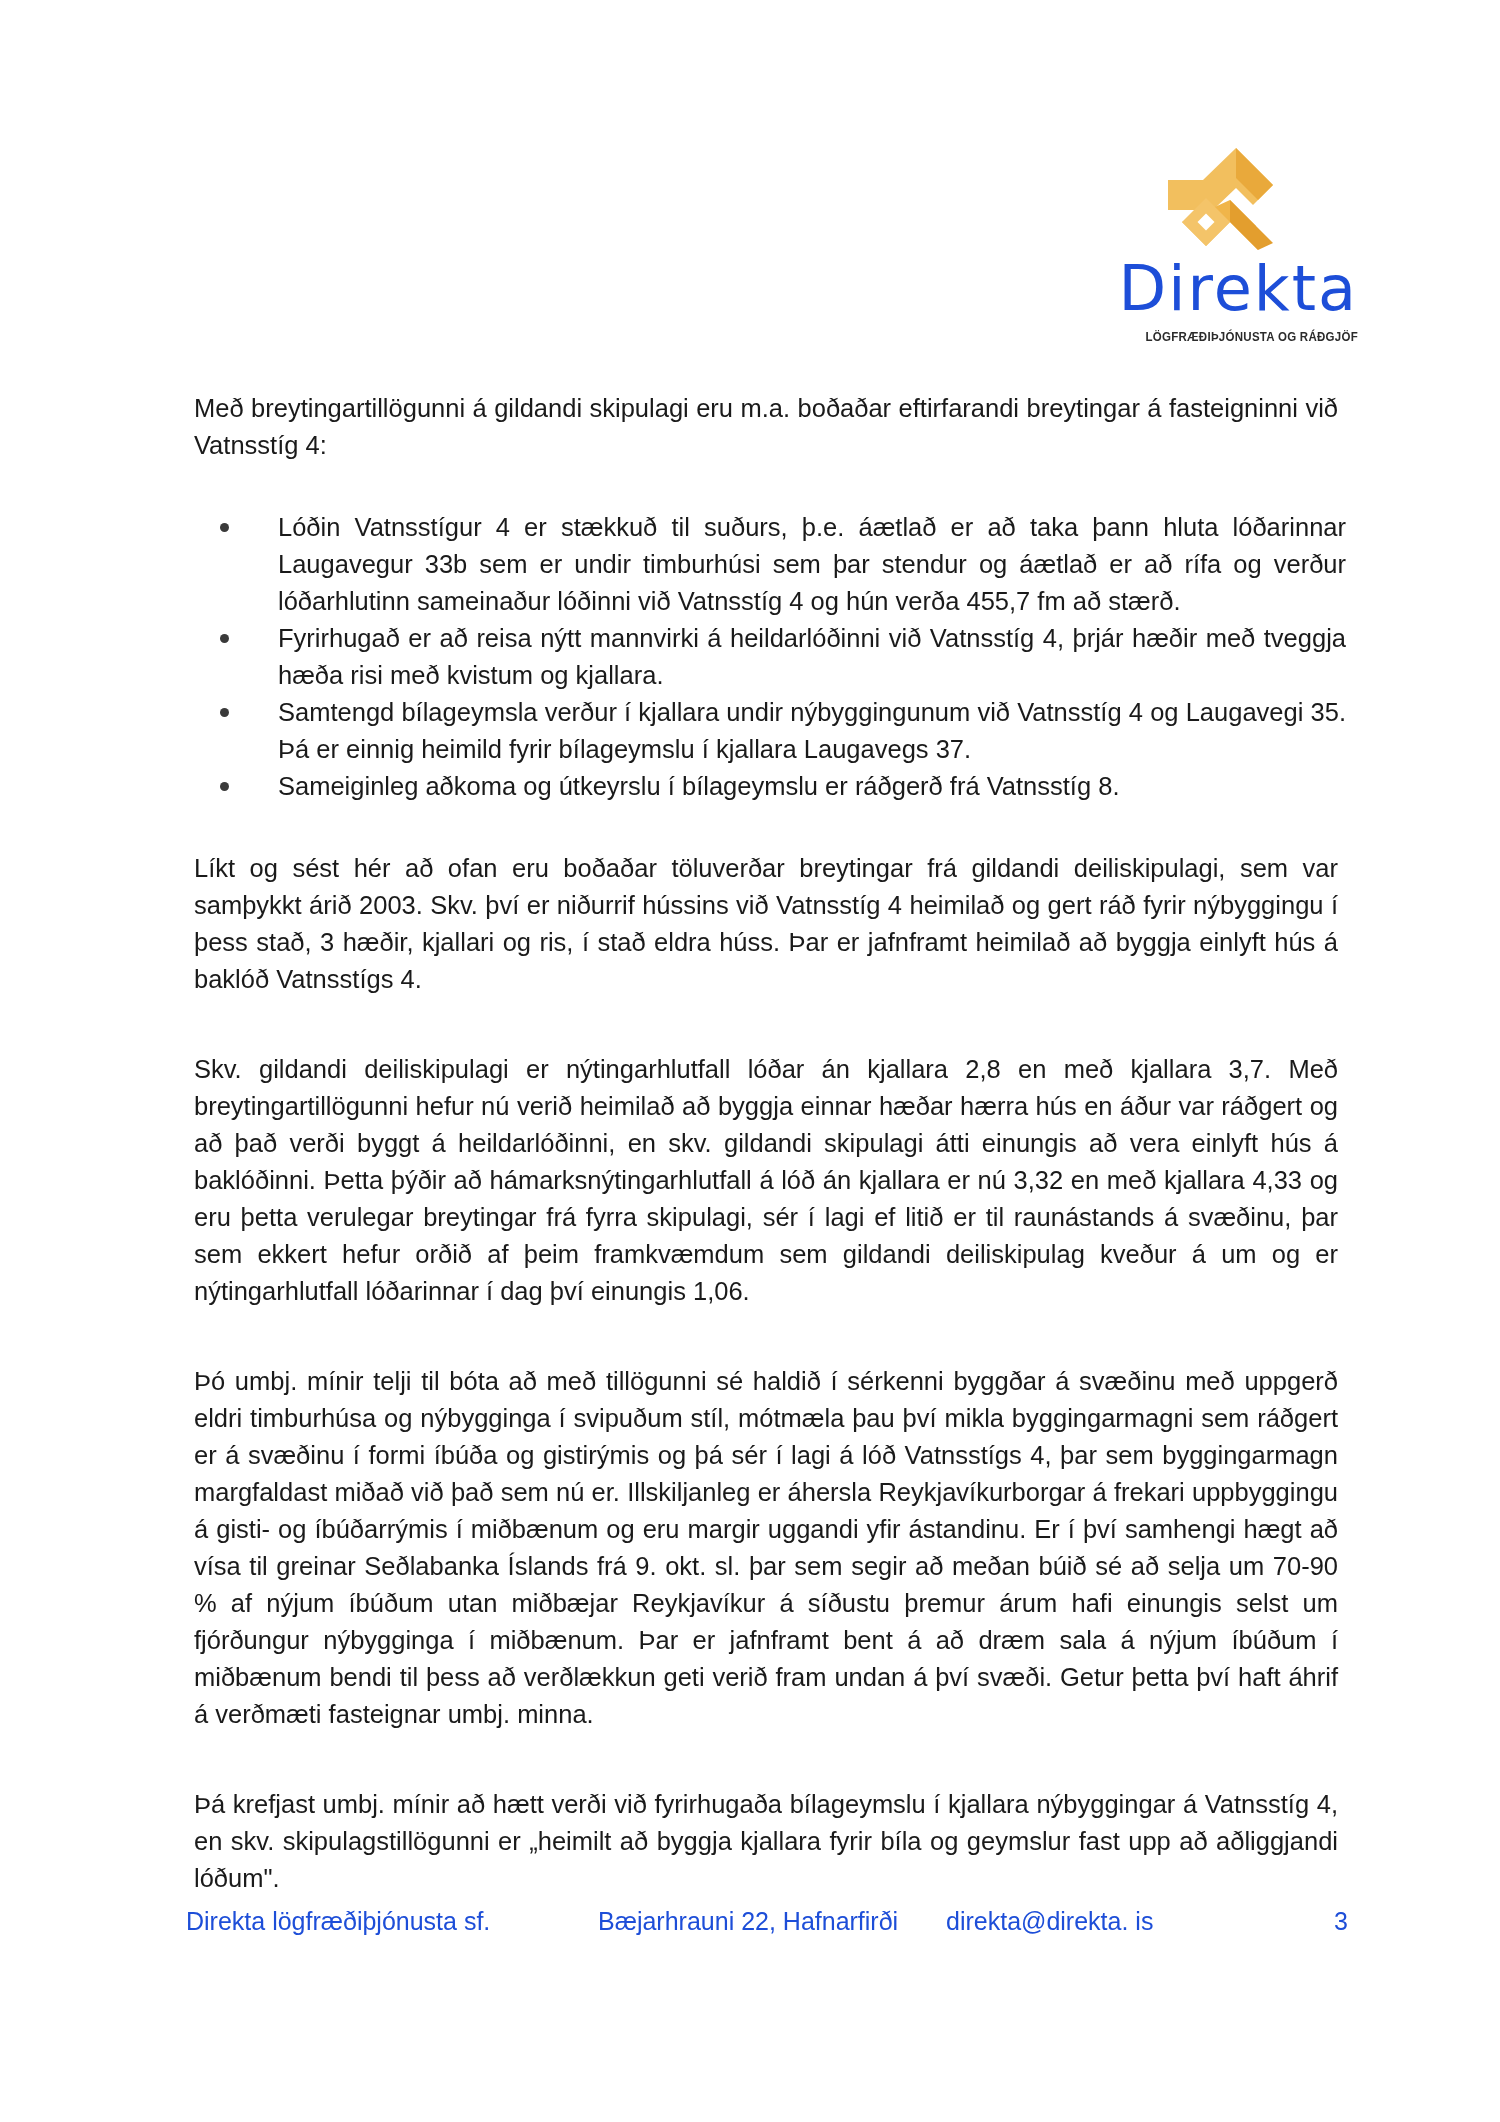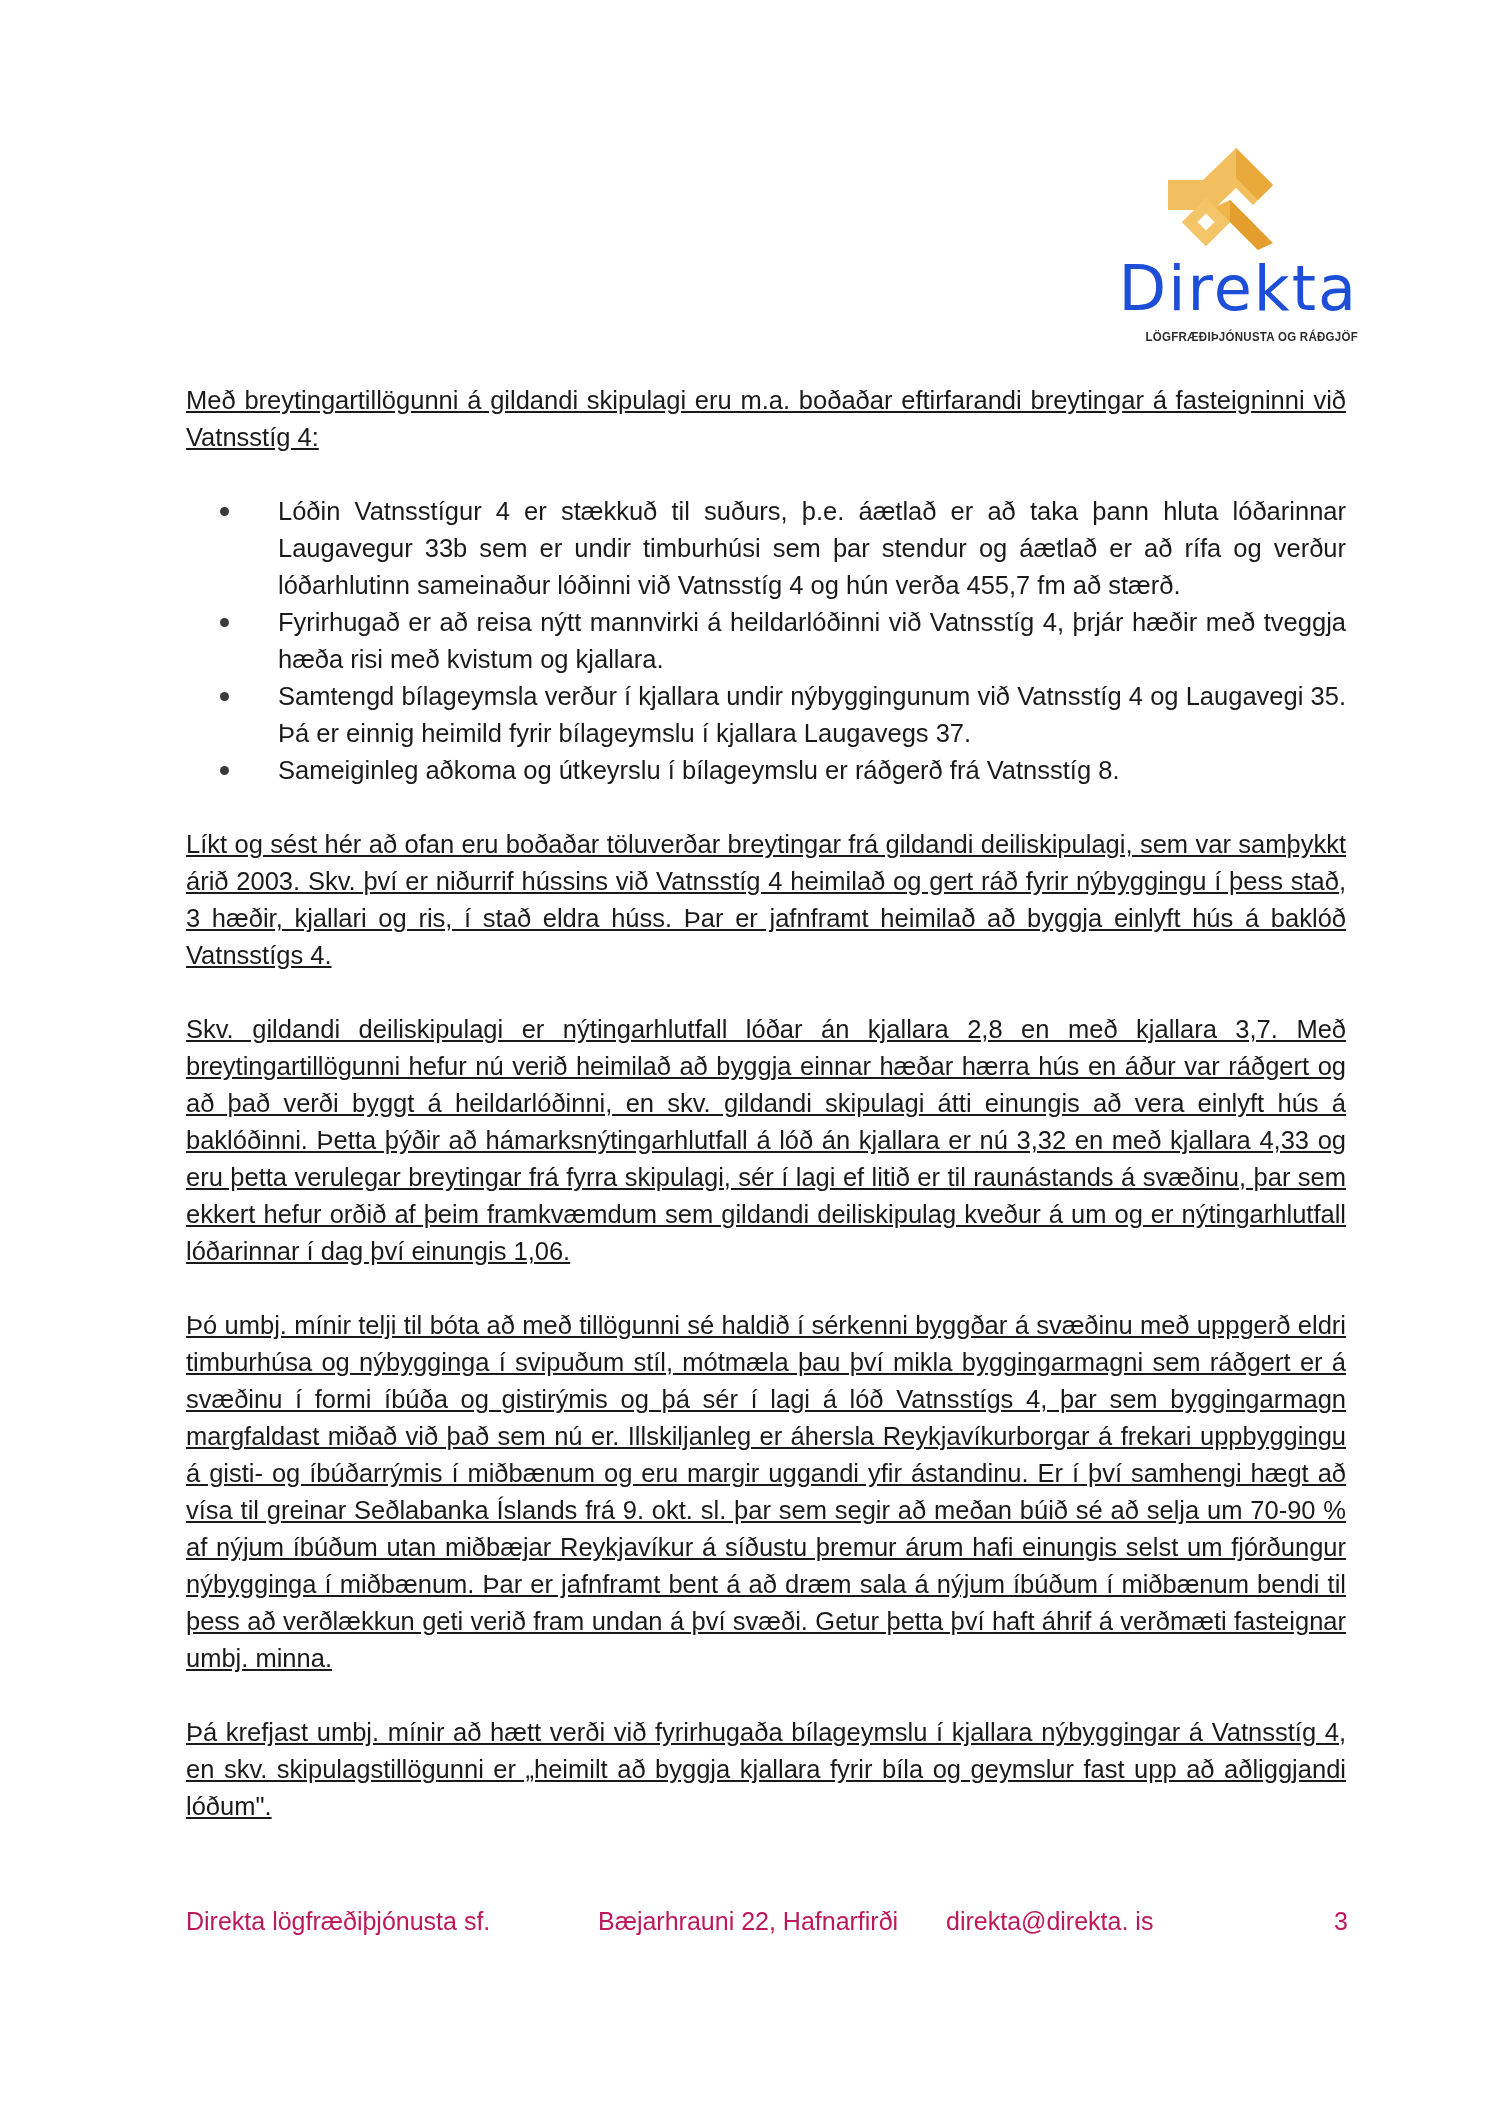--- a/index.html
+++ b/index.html
@@ -19,35 +19,35 @@
   }
   .logo-sub {
     position: absolute; left: 0; top: 190px; width: 250px; text-align: right;
     font-family: "Liberation Sans", sans-serif; font-size: 12.5px; font-weight: bold;
     letter-spacing: 0.3px; color: #2b2b2b; transform: scaleX(0.92); transform-origin: right;
   }
   .content {
     position: absolute; left: 186px; top: 382px; width: 1160px;
     font-size: 25.5px; line-height: 37px;
   }
-  p { margin: 0; text-align: justify; text-decoration: underline; }
+  p { margin: 8px; text-align: justify; }
   .gap { height: 37px; }
   ul.bullets {
     list-style: none; margin: 0; padding: 0 0 0 92px;
   }
   ul.bullets li {
     position: relative; text-align: justify;
   }
   ul.bullets li .dot {
     position: absolute; left: -58px; top: 14px; width: 9px; height: 9px;
     border-radius: 50%; background: #3a3a3a;
   }
   .footer {
     position: absolute; top: 1907px; left: 186px; width: 1160px; height: 40px;
-    font-size: 25px; color: #be185d;
+    font-size: 25px; color: #1d4ed8;
   }
   .footer span { position: absolute; top: 0; white-space: nowrap; }
 </style>
 </head>
 <body>
 
 <div class="logo">
   <svg width="170" height="120" viewBox="0 0 170 120">
     <polygon points="30,40 65,40 98,8 135,45 115,65 98,48 75,70 30,70" fill="#f2bf5e"></polygon>
     <polygon points="98,8 135,45 120,60 98,38" fill="#e9a93b"></polygon>

